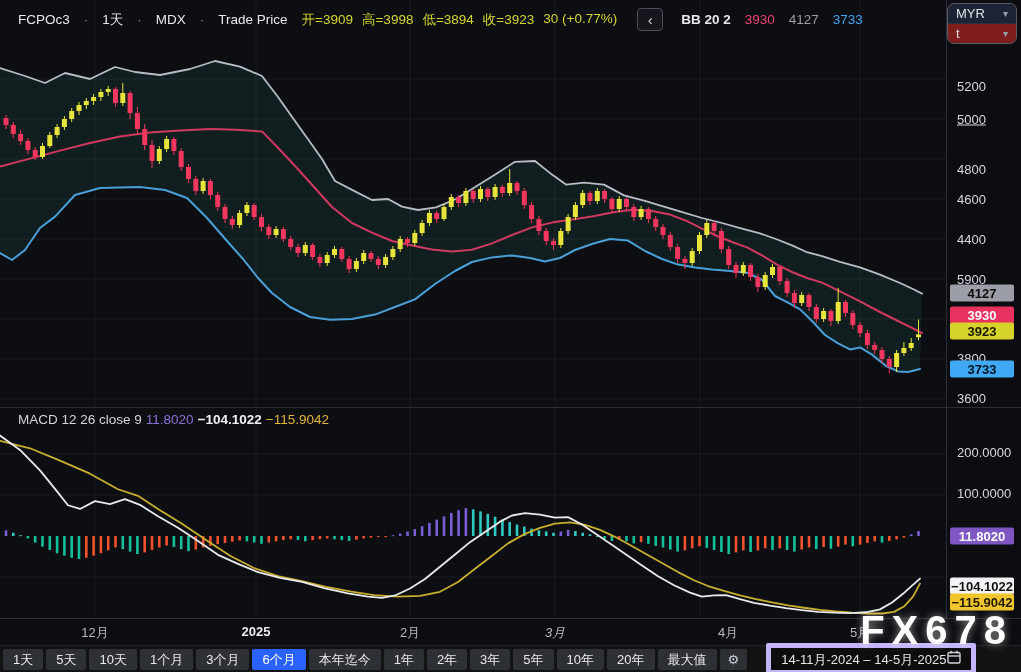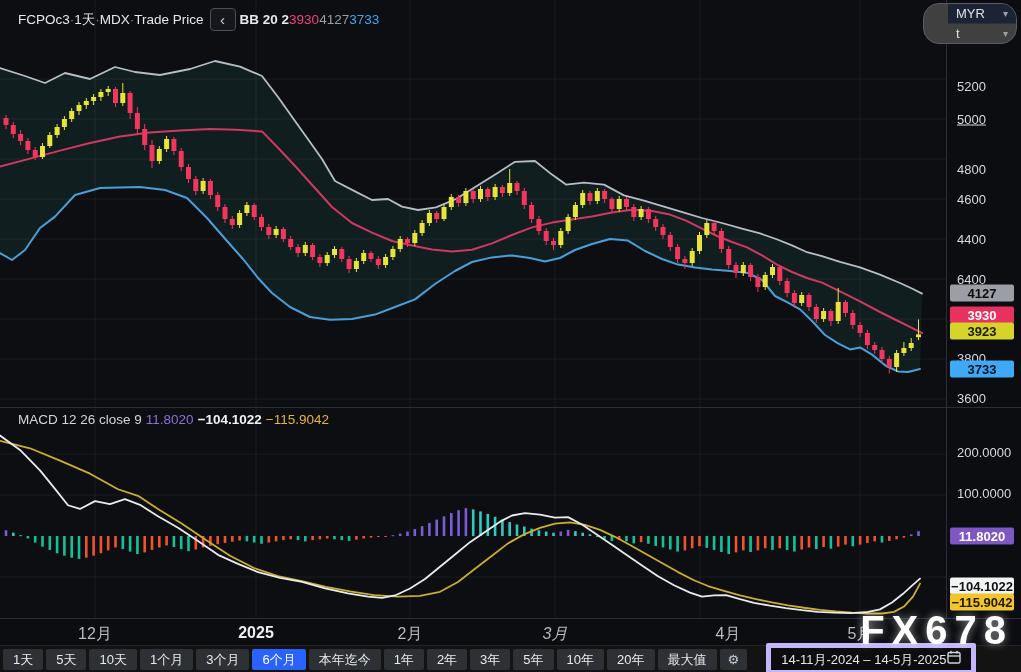--- a/index.html
+++ b/index.html
@@ -1,49 +1,49 @@
 <!DOCTYPE html>
 <html><head>
 <meta charset="utf-8">
 <style>
   html,body{margin:0;padding:0;background:#000;}
   body{font-family:"Liberation Sans","DejaVu Sans",sans-serif;}
   .app{position:relative;width:1021px;height:672px;background:#0c0e11;overflow:hidden;color:#d1d4dc;}
   #chart-svg{position:absolute;left:0;top:0;display:block;}
 
   
-  .legend{position:absolute;top:8px;left:18px;display:flex;gap:0;align-items:center;font-size:13.5px;z-index:4;white-space:nowrap;}
+  .legend{position:absolute;top:8px;left:18px;display:flex;gap:14px;align-items:center;font-size:13.5px;z-index:4;white-space:nowrap;}
   .legend .w{color:#e6e8ec;}
   .legend .dim{color:#858b96;}
   .legend .ohlc{color:#d5d52e;display:flex;gap:9px;}
   .collapse-btn{width:24px;height:21px;border:1px solid #4a4f5a;background:#15171c;border-radius:4px;color:#cfd3dc;display:flex;align-items:center;justify-content:center;font-size:15px;margin-left:6px;cursor:pointer;}
   .bb-basis-val{color:#f0437a;}
   .bb-upper-val{color:#9a9ea8;}
   .bb-lower-val{color:#41a6f0;}
   .macd-legend{position:absolute;top:412px;left:18px;display:flex;gap:4px;align-items:center;font-size:13.5px;z-index:4;white-space:nowrap;}
   .macd-legend .name{color:#d1d4dc;}
   .macd-hist-val{color:#8e6fd8;}
   .macd-line-val{color:#f0f1f4;font-weight:bold;}
   .macd-sig-val{color:#e5b43c;}
 
   
   .right-axis{position:absolute;left:946px;top:0;width:75px;height:618px;border-left:1px solid #2a2e39;background:#0b0d10;font-size:13px;color:#d5d8df;z-index:3;}
   .right-axis .sep{position:absolute;left:0;top:407px;width:100%;height:1px;background:#2a2e39;}
   .tick{position:absolute;left:10px;transform:translateY(-50%);}
   .badge{position:absolute;left:3px;width:64px;text-align:center;border-radius:2px;font-size:13px;line-height:17px;transform:translateY(-50%);font-weight:bold;}
 
   
-  .currency{position:absolute;top:3px;right:4px;width:68px;border:1px solid #565b66;border-radius:16px;background:#404040;z-index:6;font-size:13px;overflow:hidden;padding-left:24px;}
+  .currency{position:absolute;top:3px;right:4px;width:68px;border:1px solid #565b66;border-radius:7px;background:#7f1d1d;z-index:6;font-size:13px;overflow:hidden;}
   .currency .row{display:flex;justify-content:space-between;align-items:center;padding:2px 8px;cursor:pointer;color:#dfe2e8;}
   .currency .row.first{background:#1b2334;border-bottom:1px solid #2c313c;}
   .currency .chev{color:#9aa0aa;font-size:10px;}
 
   
   .time-axis{position:absolute;top:618px;left:0;width:1021px;height:27px;border-top:1px solid #2a2e39;background:#0b0d10;z-index:2;}
-  .tlabel{position:absolute;top:5px;transform:translateX(-50%);font-size:16px;color:#b6bac2;}
+  .tlabel{position:absolute;top:5px;transform:translateX(-50%);font-size:13px;color:#b6bac2;}
   .tlabel.strong{color:#eceef2;font-weight:bold;}
 
   
   .toolbar{position:absolute;top:645px;left:0;width:1021px;height:27px;background:#131313;border-top:1px solid #232323;display:flex;align-items:center;gap:3px;padding:0 3px;box-sizing:border-box;z-index:2;font-size:13px;}
   .tb-btn{background:#2d3035;color:#e7e9ec;padding:2px 10px;border-radius:2px;line-height:17px;cursor:pointer;}
   .tb-btn.active{background:#2962ff;color:#fff;}
   .tb-gear{background:#2d3035;color:#c9cdd4;padding:2px 8px;border-radius:2px;line-height:17px;cursor:pointer;}
   .date-box{margin-left:16px;display:flex;align-items:center;gap:1px;border:5px solid #c4b5fd;background:#0d0d0d;color:#e3e5e8;padding:2px 10px;border-radius:2px;line-height:17px;cursor:pointer;}
   .cal-icon{display:inline-block;}
 
@@ -469,20 +469,27 @@
     </svg>
 
   <div class="legend">
     <span class="w">FCPOc3</span>
     <span class="dim">·</span>
     <span class="w">1天</span>
     <span class="dim">·</span>
     <span class="w">MDX</span>
     <span class="dim">·</span>
     <span class="w">Trade Price</span>
+    <span class="ohlc">
+      <span>开=3909</span>
+      <span>高=3998</span>
+      <span>低=3894</span>
+      <span>收=3923</span>
+      <span>30 (+0.77%)</span>
+    </span>
     <span class="collapse-btn">‹</span>
     <span class="w" style="font-weight:bold;margin-left:4px;">BB 20 2</span>
     <span class="bb-basis-val">3930</span>
     <span class="bb-upper-val">4127</span>
     <span class="bb-lower-val">3733</span>
   </div>
 
   <div class="macd-legend">
     <span class="name">MACD 12 26 close 9</span>
     <span class="macd-hist-val">11.8020</span>
@@ -490,21 +497,21 @@
     <span class="macd-sig-val">−115.9042</span>
   </div>
 
   <div class="right-axis" id="right-axis">
     <div class="sep"></div>
   <div class="tick" style="top: 86px;">5200</div>
       <div class="tick" style="top: 119px; text-decoration: underline;">5000</div>
       <div class="tick" style="top: 169px;">4800</div>
       <div class="tick" style="top: 199px;">4600</div>
       <div class="tick" style="top: 239px;">4400</div>
-      <div class="tick" style="top: 279px;">6400</div>
+      <div class="tick" style="top: 279px;">5900</div>
       <div class="tick" style="top: 358px;">3800</div>
       <div class="tick" style="top: 398px;">3600</div>
       <div class="badge" style="top: 293px; background: rgb(155, 158, 166); color: rgb(11, 11, 11);">4127</div>
       <div class="badge" style="top: 315px; background: rgb(232, 49, 94); color: rgb(255, 255, 255);">3930</div>
       <div class="badge" style="top: 331px; background: rgb(214, 211, 42); color: rgb(26, 26, 0);">3923</div>
       <div class="badge" style="top: 369px; background: rgb(63, 169, 245); color: rgb(3, 18, 31);">3733</div>
       <div class="tick" style="top: 452px;">200.0000</div>
       <div class="tick" style="top: 493px;">100.0000</div>
       <div class="badge" style="top: 536px; background: rgb(126, 87, 194); color: rgb(255, 255, 255);">11.8020</div>
       <div class="badge" style="top: 586px; background: rgb(242, 243, 245); color: rgb(17, 17, 17);">−104.1022</div>

